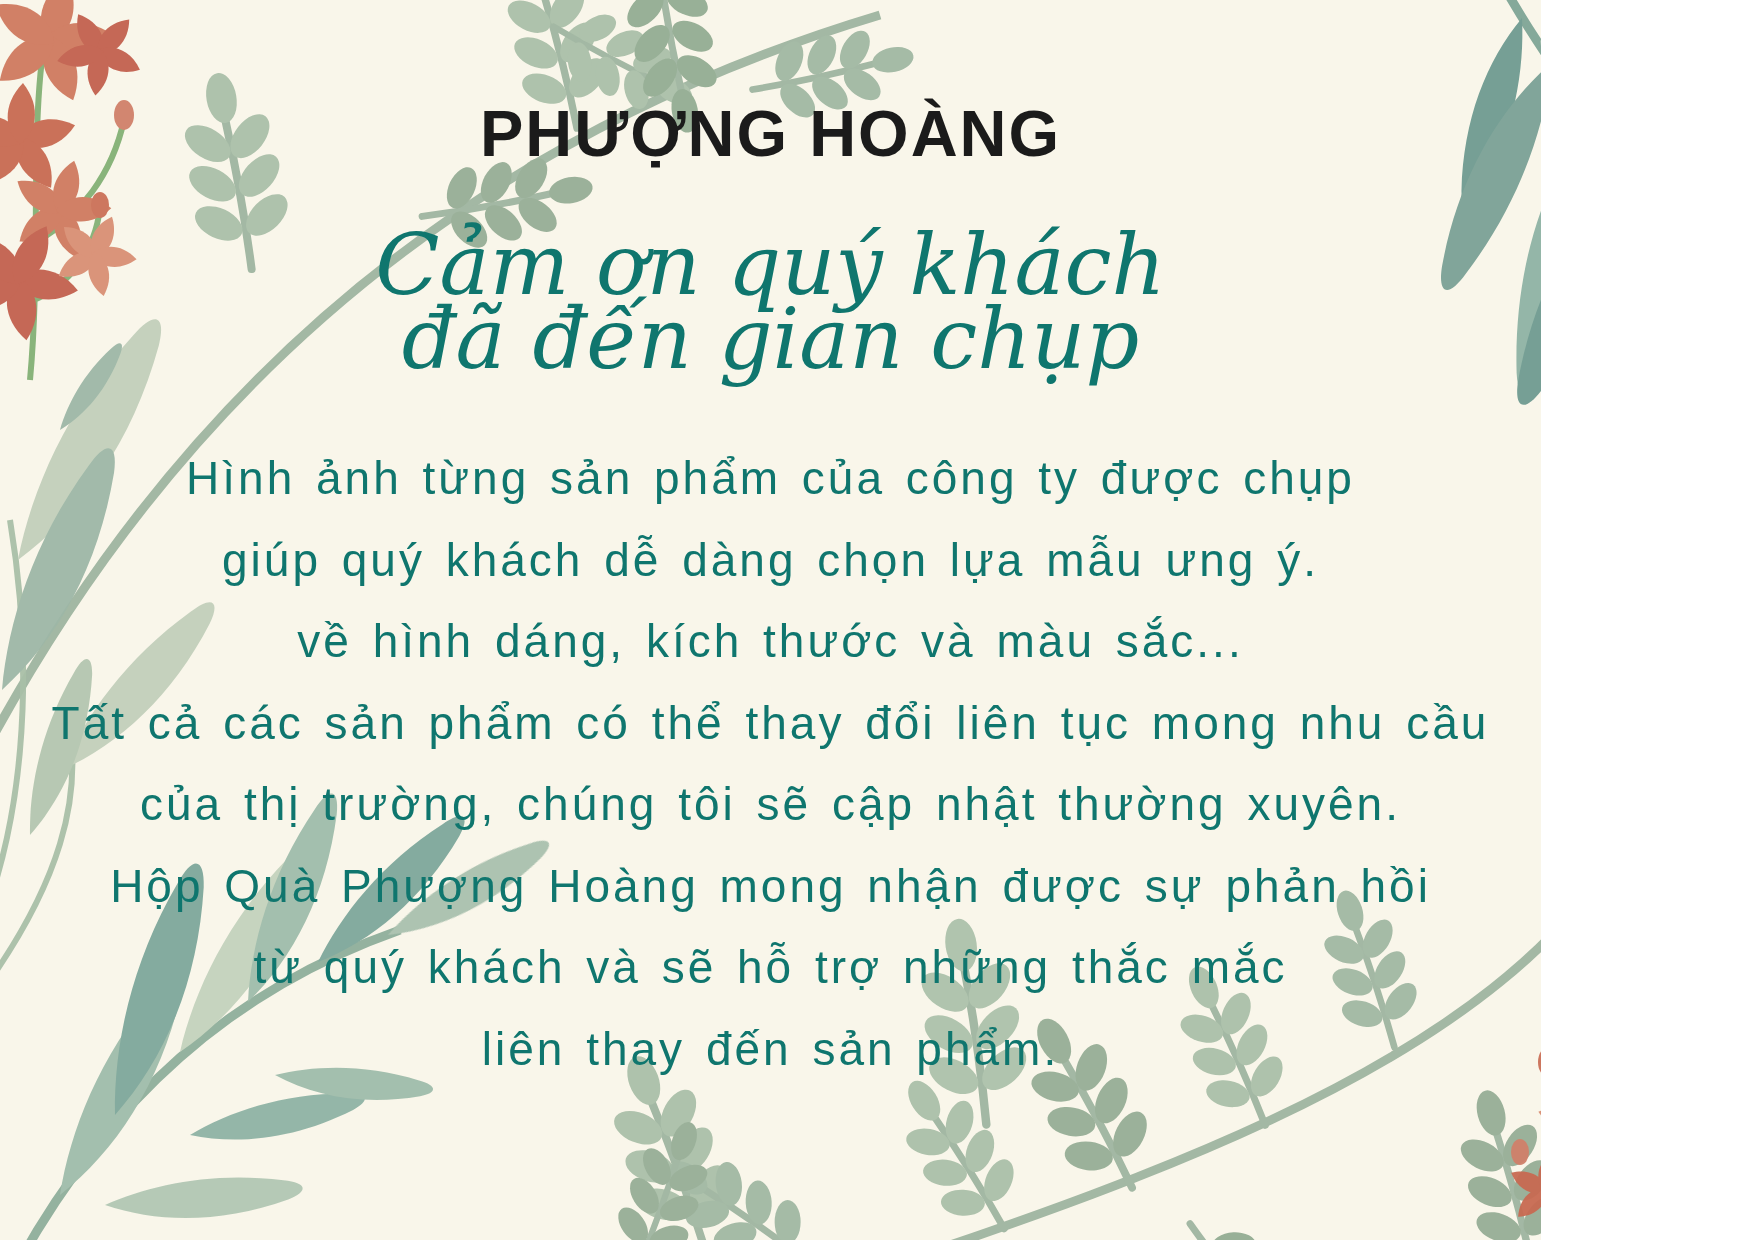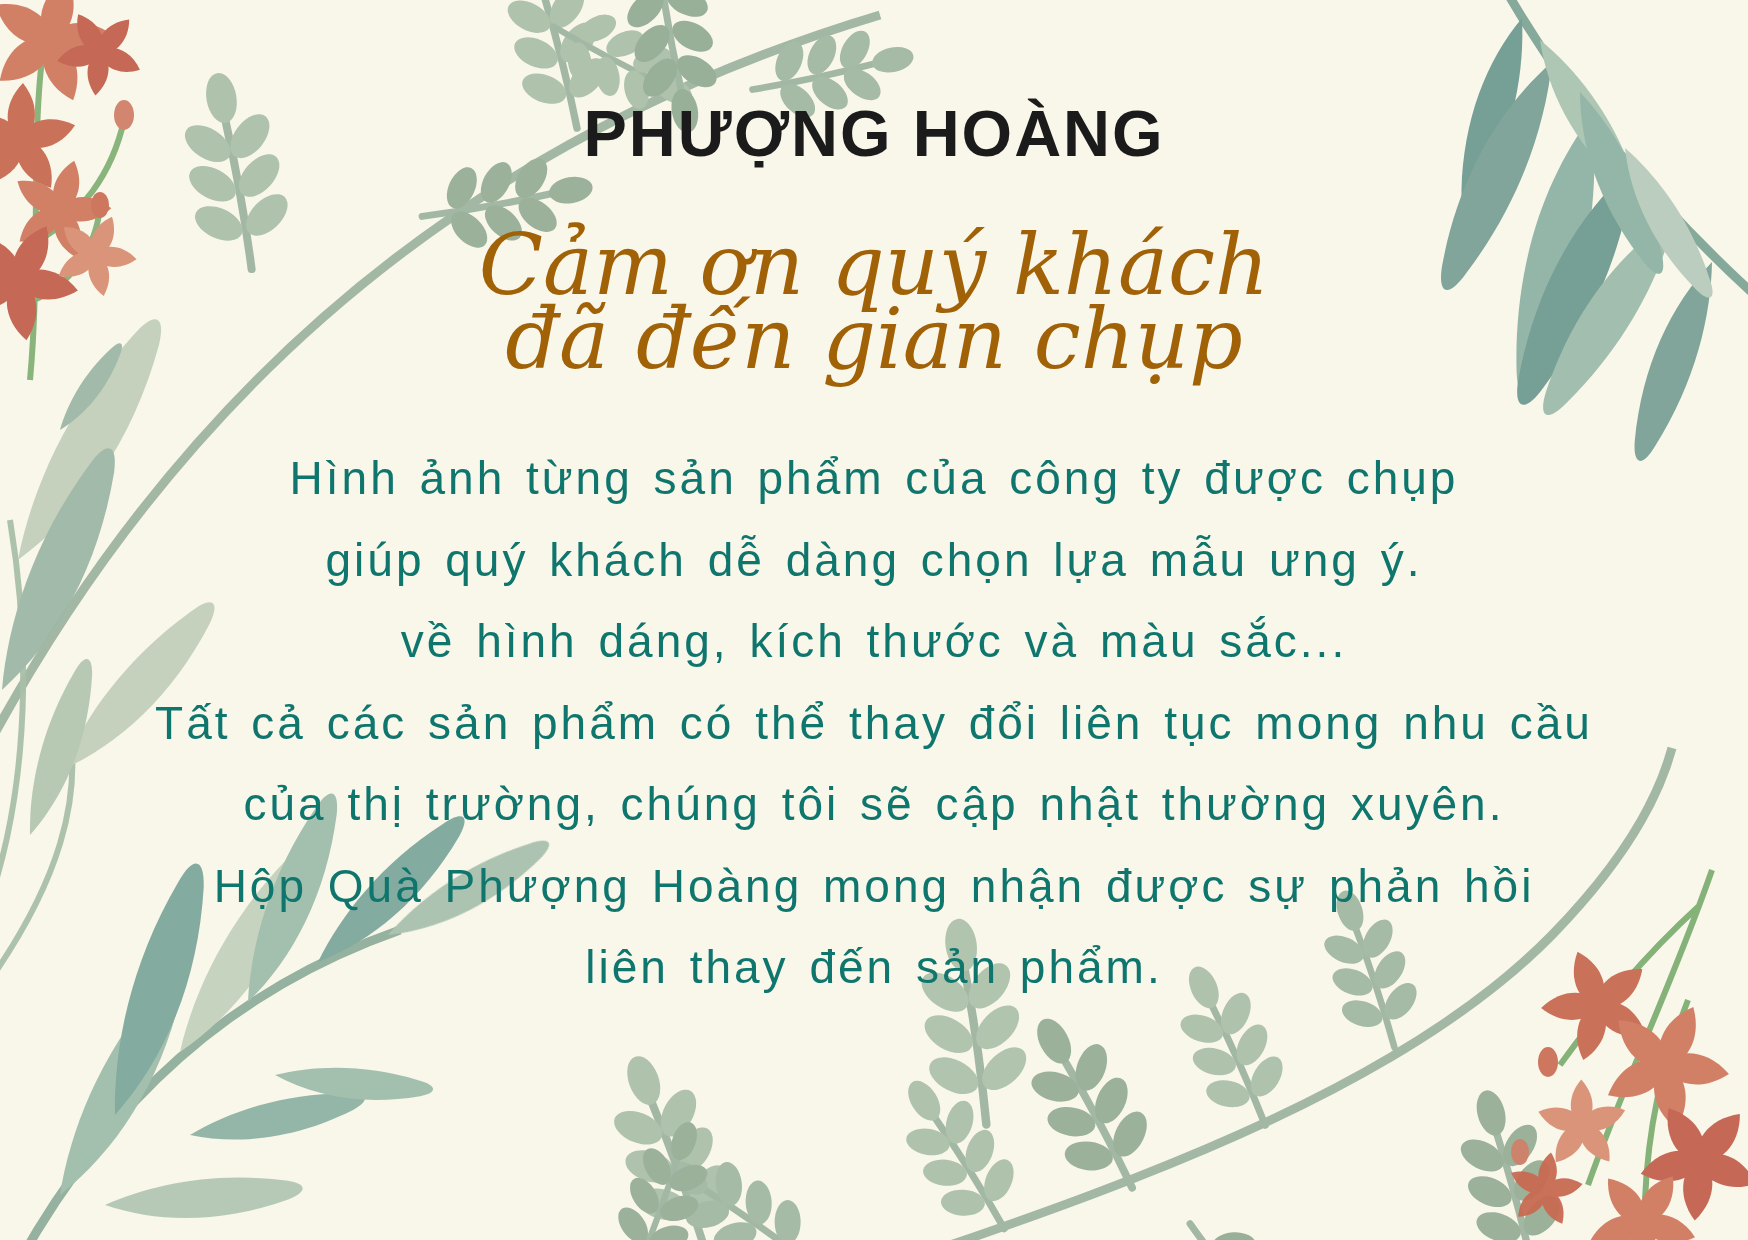--- a/index.html
+++ b/index.html
@@ -1,34 +1,35 @@
 <!DOCTYPE html>
 <html><head>
 <meta charset="utf-8">
 <style>
   html,body{margin:0;padding:0;}
   .card{
     position:relative;
-    width:1748px;height:1240px;
+    width:1533px;height:1240px;
     background:#f9f6ea;
     overflow:hidden;
     font-family:"Liberation Sans", sans-serif;
+    padding-left:8px;
   }
   svg.decor{position:absolute;left:0;top:0;width:1748px;height:1240px;}
   .txt{position:absolute;left:0;right:0;text-align:center;white-space:nowrap;}
   .title{
     top:103px;
     font-size:65px;line-height:62px;font-weight:700;
     letter-spacing:2px;color:#1b1b1b;
   }
   .greeting{
     top:228px;
     font-family:"DejaVu Serif", serif;font-style:italic;
     font-size:84px;line-height:74px;
-    color:#a16207;
+    color:#0f766e;
   }
   .body-text{
     top:438px;
     font-size:46px;line-height:81.5px;
     letter-spacing:3px;word-spacing:5px;
     color:#0f766e;
   }
 </style>
 </head>
 <body>
@@ -150,16 +151,17 @@
     <div>đã đến gian chụp</div>
   </div>
 
   <div class="txt body-text">
     <div>Hình ảnh từng sản phẩm của công ty được chụp</div>
     <div>giúp quý khách dễ dàng chọn lựa mẫu ưng ý.</div>
     <div>về hình dáng, kích thước và màu sắc...</div>
     <div>Tất cả các sản phẩm có thể thay đổi liên tục mong nhu cầu</div>
     <div>của thị trường, chúng tôi sẽ cập nhật thường xuyên.</div>
     <div>Hộp Quà Phượng Hoàng mong nhận được sự phản hồi</div>
+    <div>từ quý khách và sẽ hỗ trợ những thắc mắc</div>
     <div>liên thay đến sản phẩm.</div>
   </div>
 
 </div>
 
 </body></html>

